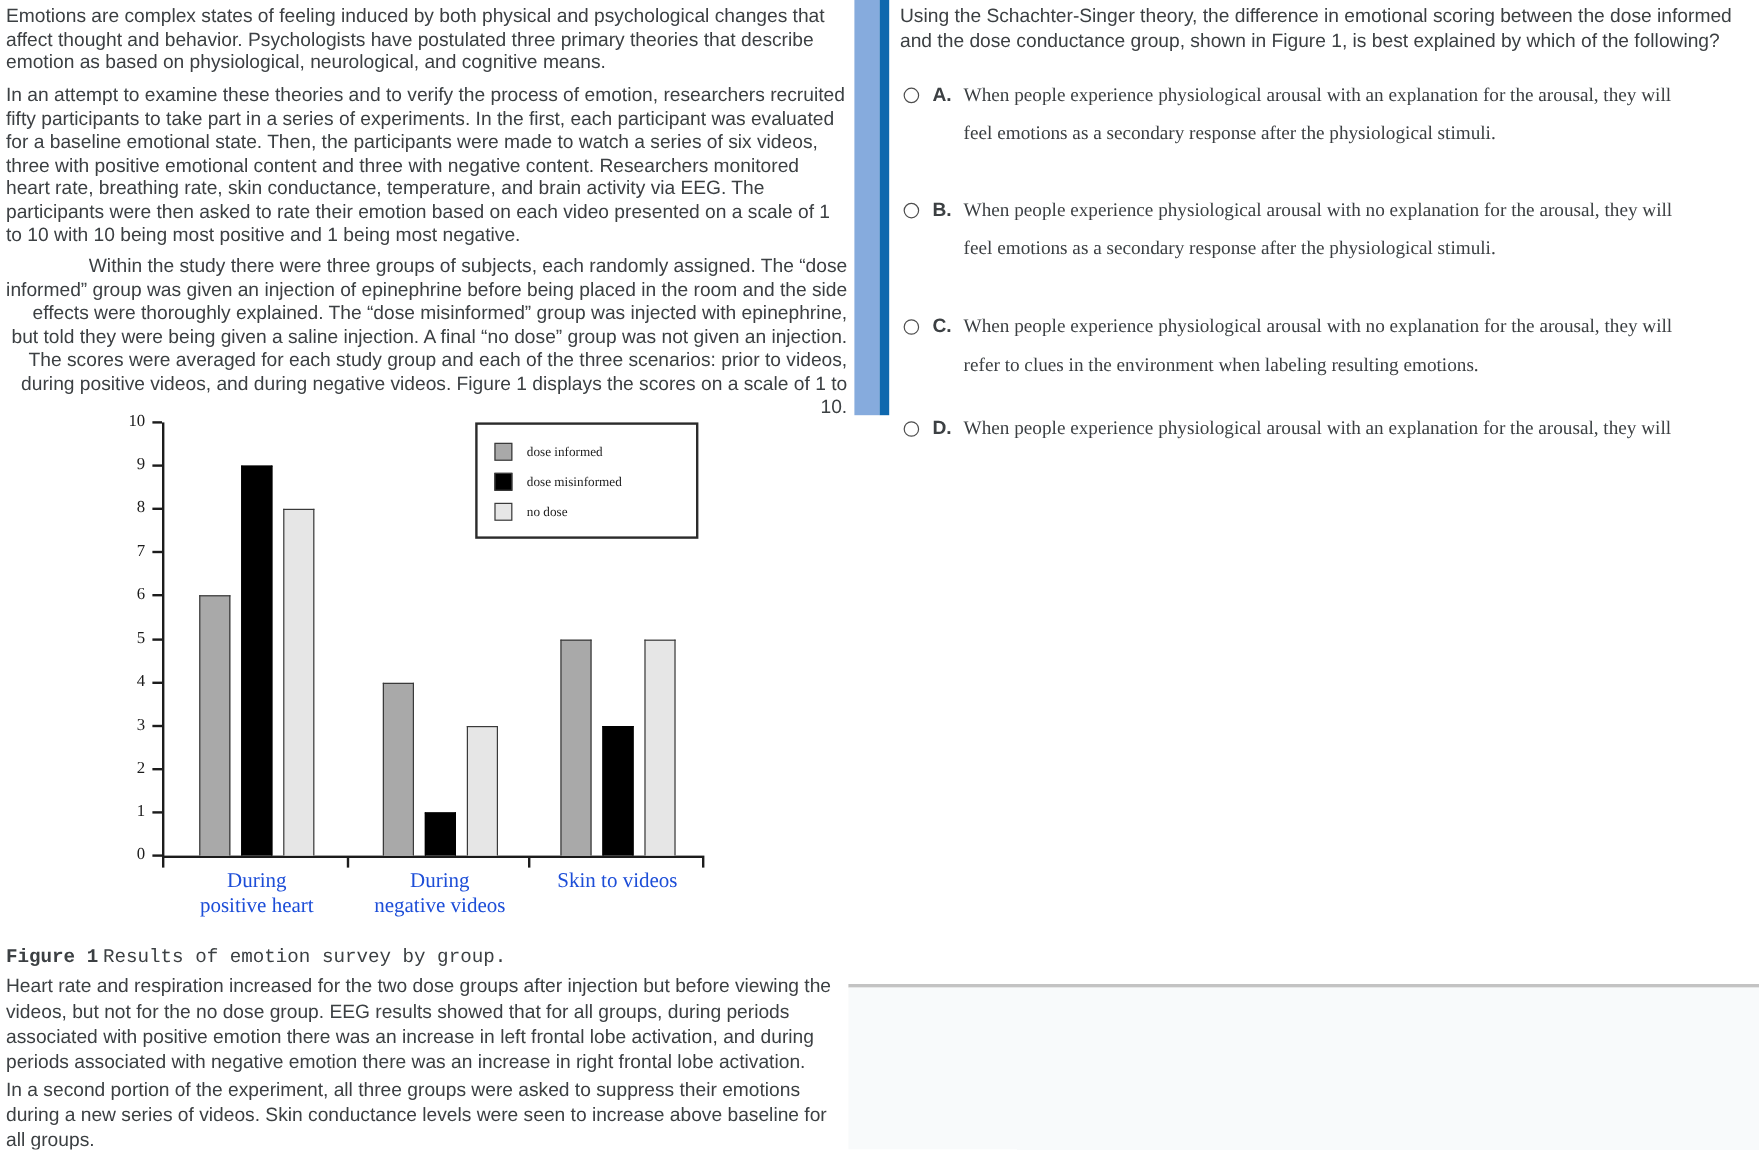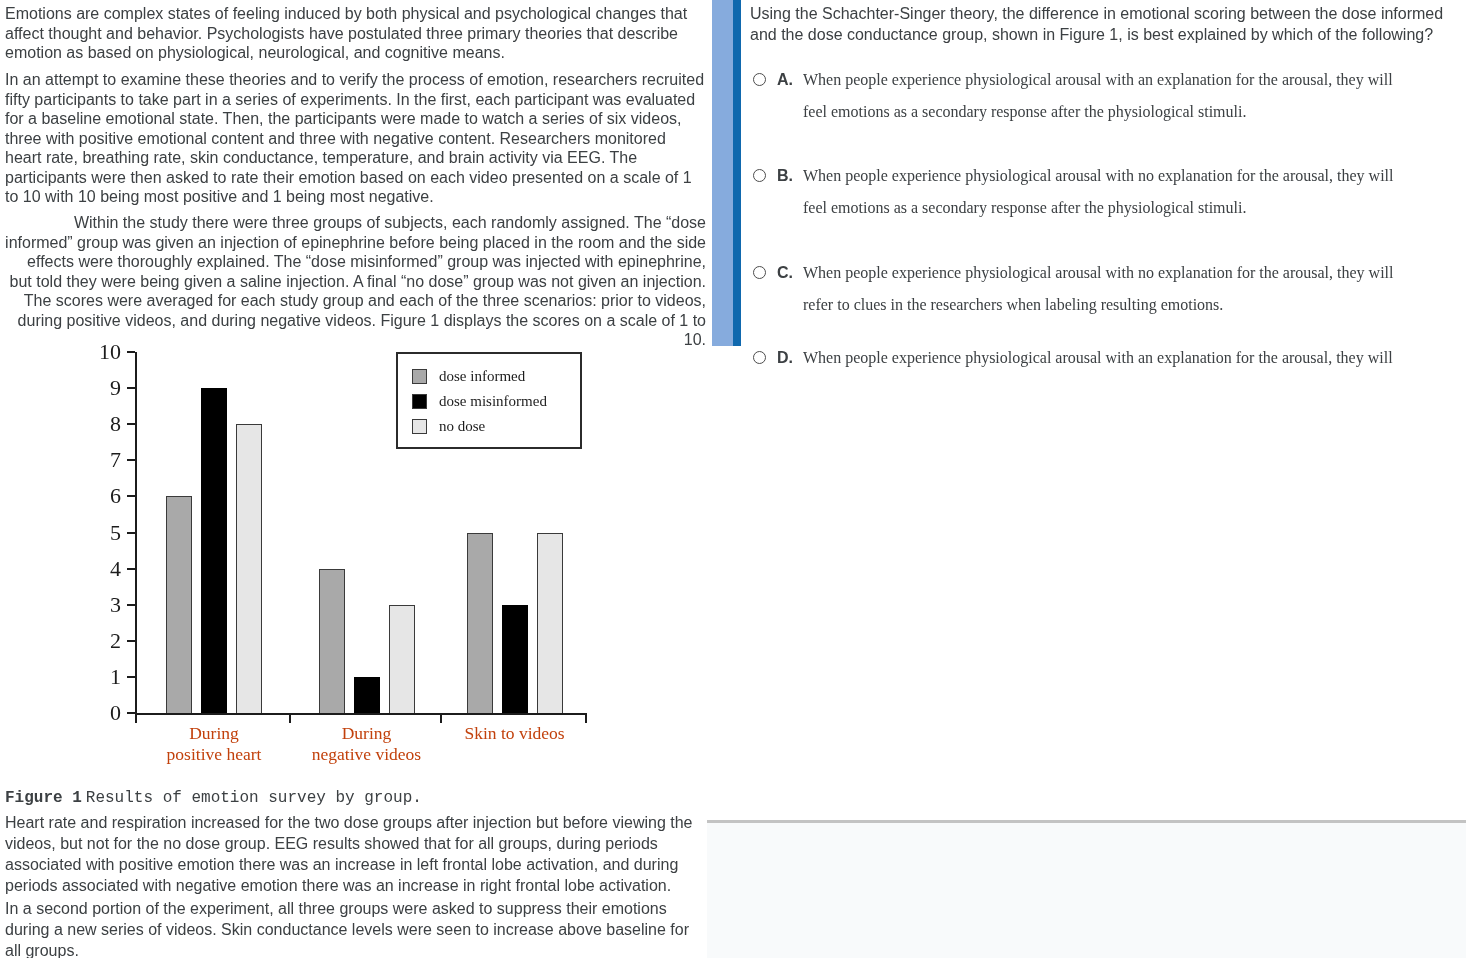--- a/index.html
+++ b/index.html
@@ -28,34 +28,34 @@
   #plot {
     position:absolute; left:137px; top:352px;
     width:450px; height:361px;
   }
   .axis-y { position:absolute; left:-2px; top:0; width:2px; height:363px; background:#1c1c1c; }
   .axis-x { position:absolute; left:-2px; top:361px; width:452px; height:2px; background:#1c1c1c; }
   .y-tick-mark { position:absolute; left:-10px; width:8px; height:2px; background:#1c1c1c; }
   .x-tick-mark { position:absolute; top:363px; width:2px; height:8px; background:#1c1c1c; }
   .y-tick-label {
     position:absolute; left:-54px; width:38px; text-align:right;
-    font-family:"Liberation Serif", serif; font-size:22px; line-height:22px; color:#1c1c1c;
+    font-family:"Liberation Serif", serif; font-size:14px; line-height:22px; color:#1c1c1c;
   }
   .bar { position:absolute; bottom:0; width:26px; box-sizing:border-box; border:1.5px solid #3a3a3a; border-bottom:none; }
   .cat-label {
     position:absolute; top:371px; width:190px; text-align:center;
-    font-family:"Liberation Serif", serif; font-size:17.5px; line-height:21px; color:#c2410c;
+    font-family:"Liberation Serif", serif; font-size:17.5px; line-height:21px; color:#1d4ed8;
   }
   #legend {
     position:absolute; left:259px; top:0; width:186px; box-sizing:border-box;
     border:2px solid #2b2b2b; background:#ffffff; padding:10px 0 8px 14px;
   }
   .legend-row { display:flex; align-items:center; height:25px; gap:12px; }
   .swatch { width:15px; height:15px; box-sizing:border-box; border:1.5px solid #3a3a3a; flex:0 0 auto; }
-  .legend-label { font-family:"Liberation Serif", serif; font-size:15px; color:#1c1c1c; }
+  .legend-label { font-family:"Liberation Serif", serif; font-size:11px; color:#1c1c1c; }
 
   
   #strip-light { position:absolute; left:712px; top:0; width:21px; height:346px; }
   #strip-dark  { position:absolute; left:733px; top:0; width:8px;  height:346px; }
   #question-text { position:absolute; left:750px; top:3px; width:716px; margin:0; line-height:21.4px; }
 
   .option { position:absolute; left:750px; width:714px; height:64px; }
   #option-a { top:64px; }
   #option-b { top:160px; }
   #option-c { top:257px; }
@@ -175,21 +175,21 @@
       <span>When people experience physiological arousal with no explanation for the arousal, they will</span>
       <span>feel emotions as a secondary response after the physiological stimuli.</span>
     </span>
   </div>
 
   <div class="option" id="option-c">
     <span class="radio"></span>
     <span class="letter">C.</span>
     <span class="opt-lines">
       <span>When people experience physiological arousal with no explanation for the arousal, they will</span>
-      <span>refer to clues in the researchers when labeling resulting emotions.</span>
+      <span>refer to clues in the environment when labeling resulting emotions.</span>
     </span>
   </div>
 
   <div class="option" id="option-d">
     <span class="radio"></span>
     <span class="letter">D.</span>
     <span class="opt-lines">
       <span>When people experience physiological arousal with an explanation for the arousal, they will</span>
     </span>
   </div>

